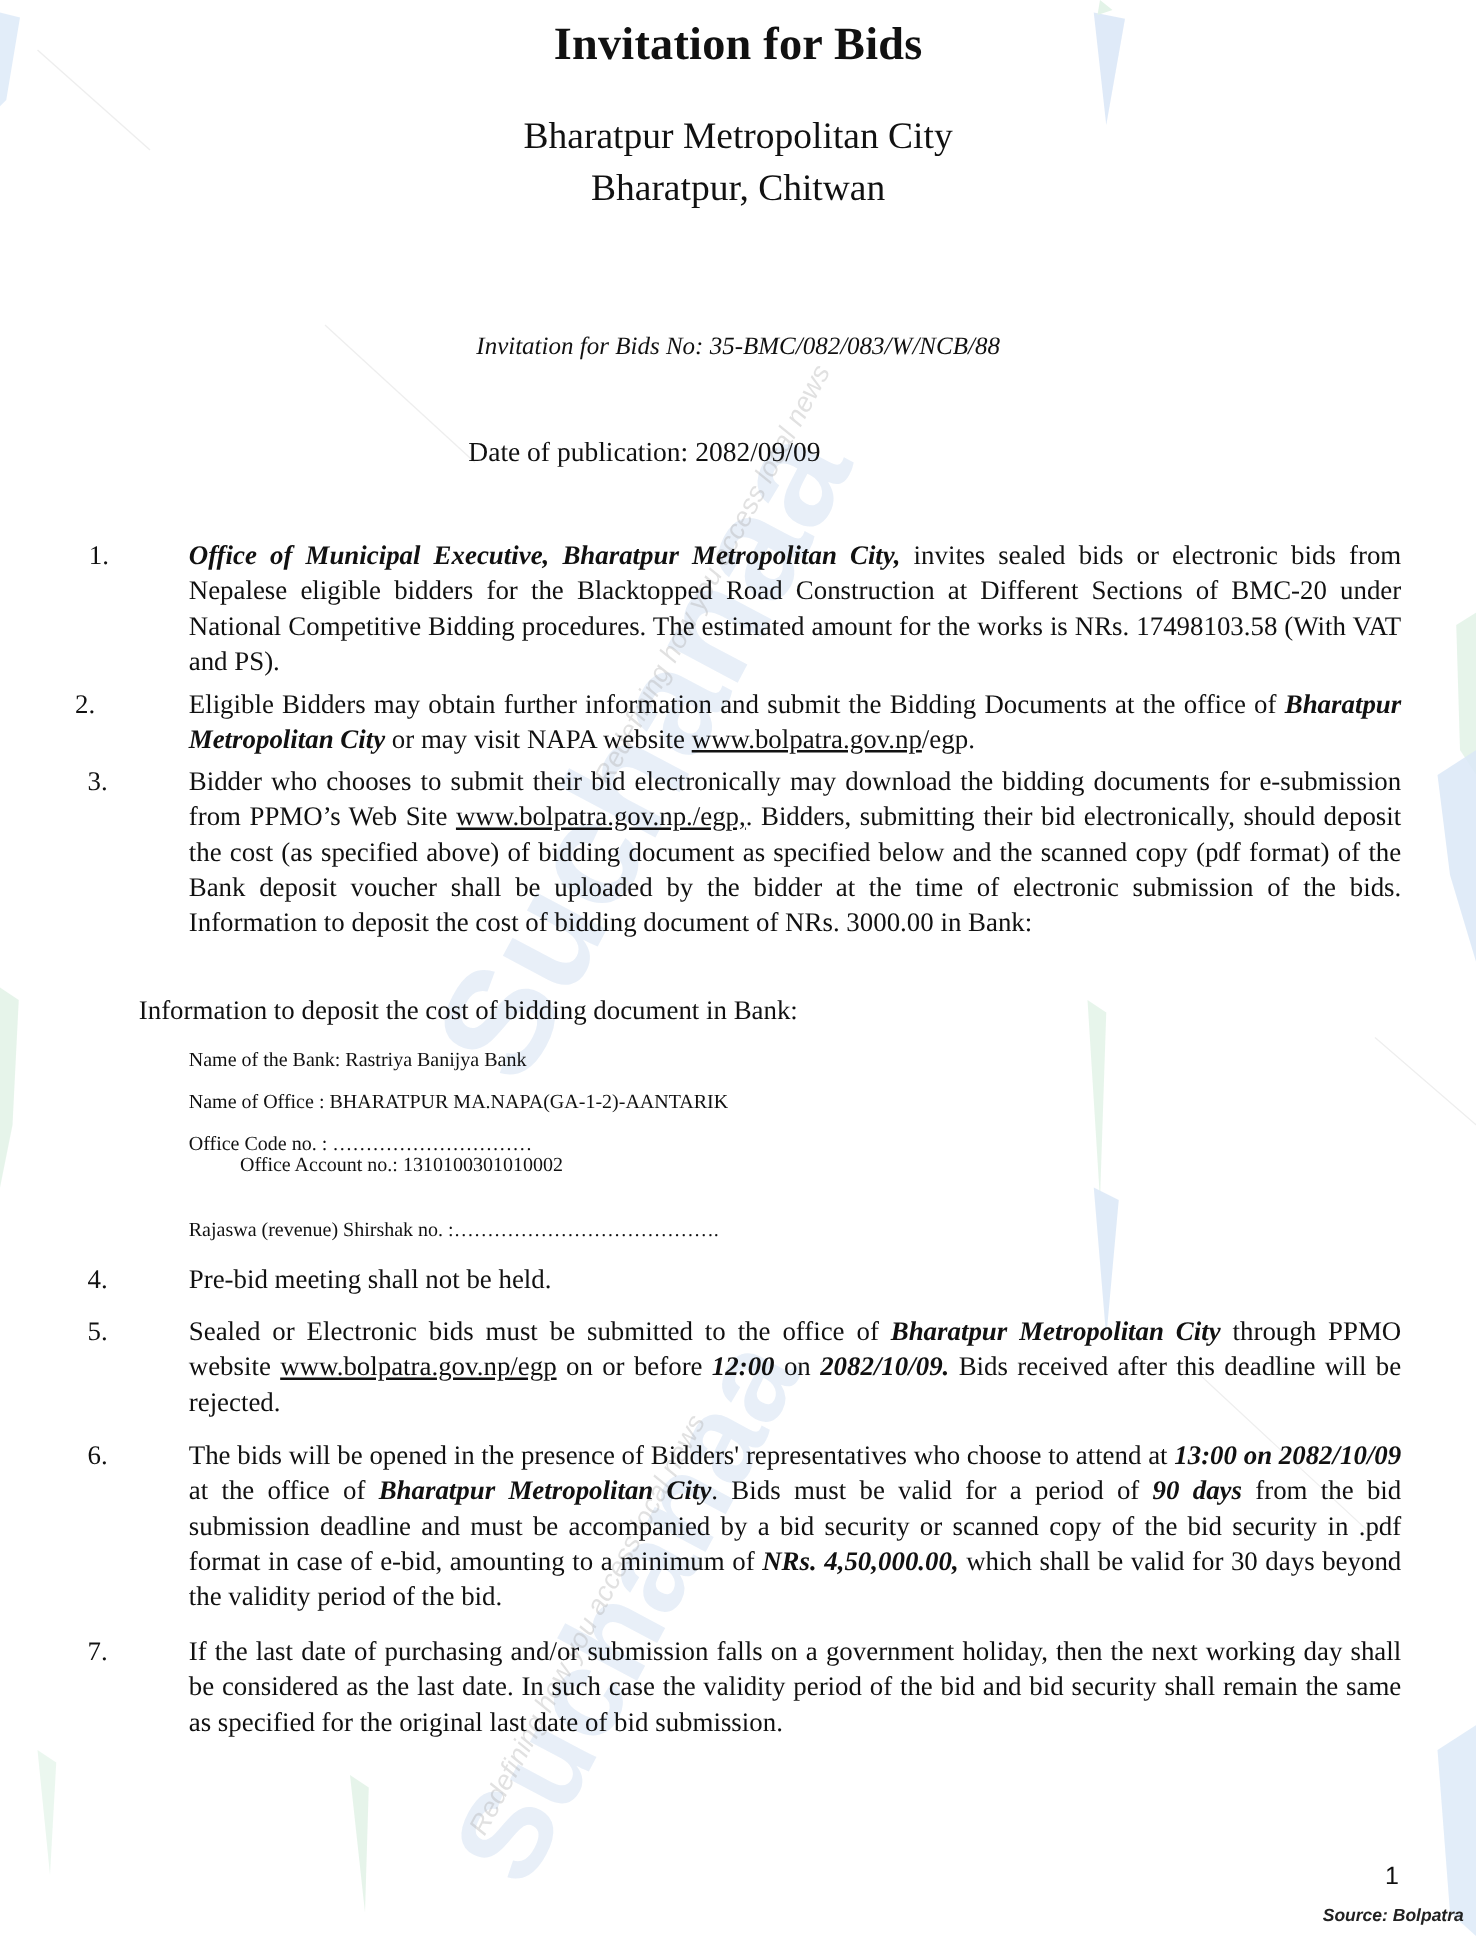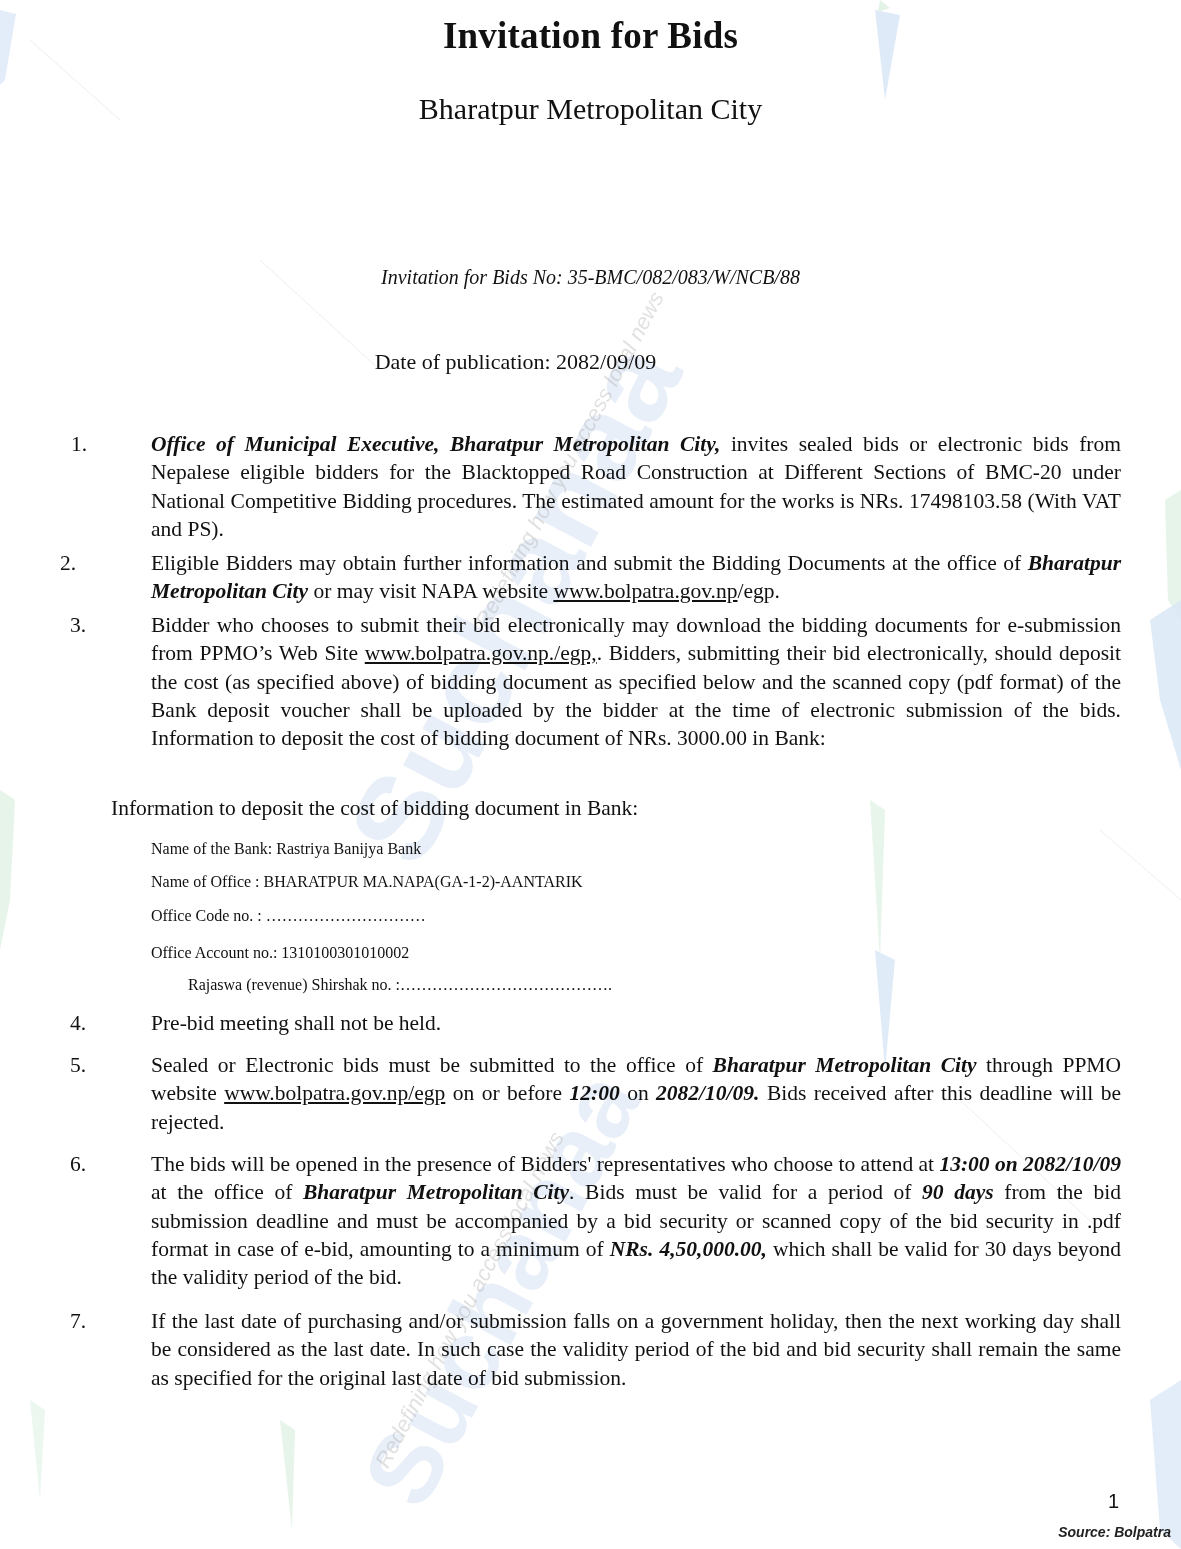--- a/index.html
+++ b/index.html
@@ -73,20 +73,21 @@
   <line x1="960" y1="1100" x2="1100" y2="1230" stroke="#eeeeee" stroke-width="1"></line>
 </svg>
 <div class="wm-text" style="left:320px;top:820px;">Suchanaa</div>
 <div class="wm-text" style="left:340px;top:1470px;font-size:100px;">Suchanaa</div>
 <div class="wm-sub" style="left:470px;top:620px;">Redefining how you access local news</div>
 <div class="wm-sub" style="left:370px;top:1460px;">Redefining how you access local news</div>
 
 <div class="title">Invitation for Bids</div>
 <div class="office">
   <div>Bharatpur Metropolitan City</div>
+  <div>Bharatpur, Chitwan</div>
 </div>
 <div class="ifb-no">Invitation for Bids No: 35-BMC/082/083/W/NCB/88</div>
 <div class="pub-date">Date of publication: 2082/09/09</div>
 
 <div class="item" style="top:430px;">
   <span class="num" style="left:71px;">1.</span>
   <div class="body"><span class="bi">Office of Municipal Executive, Bharatpur Metropolitan City,</span><span> invites sealed bids or electronic bids from Nepalese eligible bidders for the Blacktopped Road Construction at Different Sections of BMC-20 under National Competitive Bidding procedures. The estimated amount for the works is NRs. 17498103.58 (With VAT and PS).</span></div>
 </div>
 <div class="item" style="top:549px;">
   <span class="num" style="left:60px;">2.</span>
@@ -94,22 +95,22 @@
 </div>
 <div class="item" style="top:611px;">
   <span class="num" style="left:70px;">3.</span>
   <div class="body"><span>Bidder who chooses to submit their bid electronically may download the bidding documents for e-submission from PPMO’s Web Site </span><span class="u">www.bolpatra.gov.np./egp,</span><span>. Bidders, submitting their bid electronically, should deposit the cost (as specified above) of bidding document as specified below and the scanned copy (pdf format) of the Bank deposit voucher shall be uploaded by the bidder at the time of electronic submission of the bids. Information to deposit the cost of bidding document of NRs. 3000.00 in Bank:</span></div>
 </div>
 
 <div class="bank-head">Information to deposit the cost of bidding document in Bank:</div>
 <div class="bank-line" style="top:840px;">Name of the Bank: Rastriya Banijya Bank</div>
 <div class="bank-line" style="top:873px;">Name of Office : BHARATPUR MA.NAPA(GA-1-2)-AANTARIK</div>
 <div class="bank-line" style="top:907px;">Office Code no. : …………………………</div>
-<div class="bank-line" style="top:944px;">Office Account no.: 1310100301010002</div>
-<div class="bank-line" style="top:976px;margin-left:37px;">Rajaswa (revenue) Shirshak no. :………………………………….</div>
+<div class="bank-line" style="top:924px;margin-left:41px;">Office Account no.: 1310100301010002</div>
+<div class="bank-line" style="top:976px;">Rajaswa (revenue) Shirshak no. :………………………………….</div>
 
 <div class="item" style="top:1009px;">
   <span class="num" style="left:70px;">4.</span>
   <div class="body"><span>Pre-bid meeting shall not be held.</span></div>
 </div>
 <div class="item" style="top:1051px;">
   <span class="num" style="left:70px;">5.</span>
   <div class="body"><span>Sealed or Electronic bids must be submitted to the office of  </span><span class="bi">Bharatpur Metropolitan City</span><span> through PPMO website </span><span class="u">www.bolpatra.gov.np/egp</span><span> on or before </span><span class="bi">12:00</span><span> on </span><span class="bi">2082/10/09.</span><span> Bids received after this deadline will be rejected.</span></div>
 </div>
 <div class="item" style="top:1150px;">

